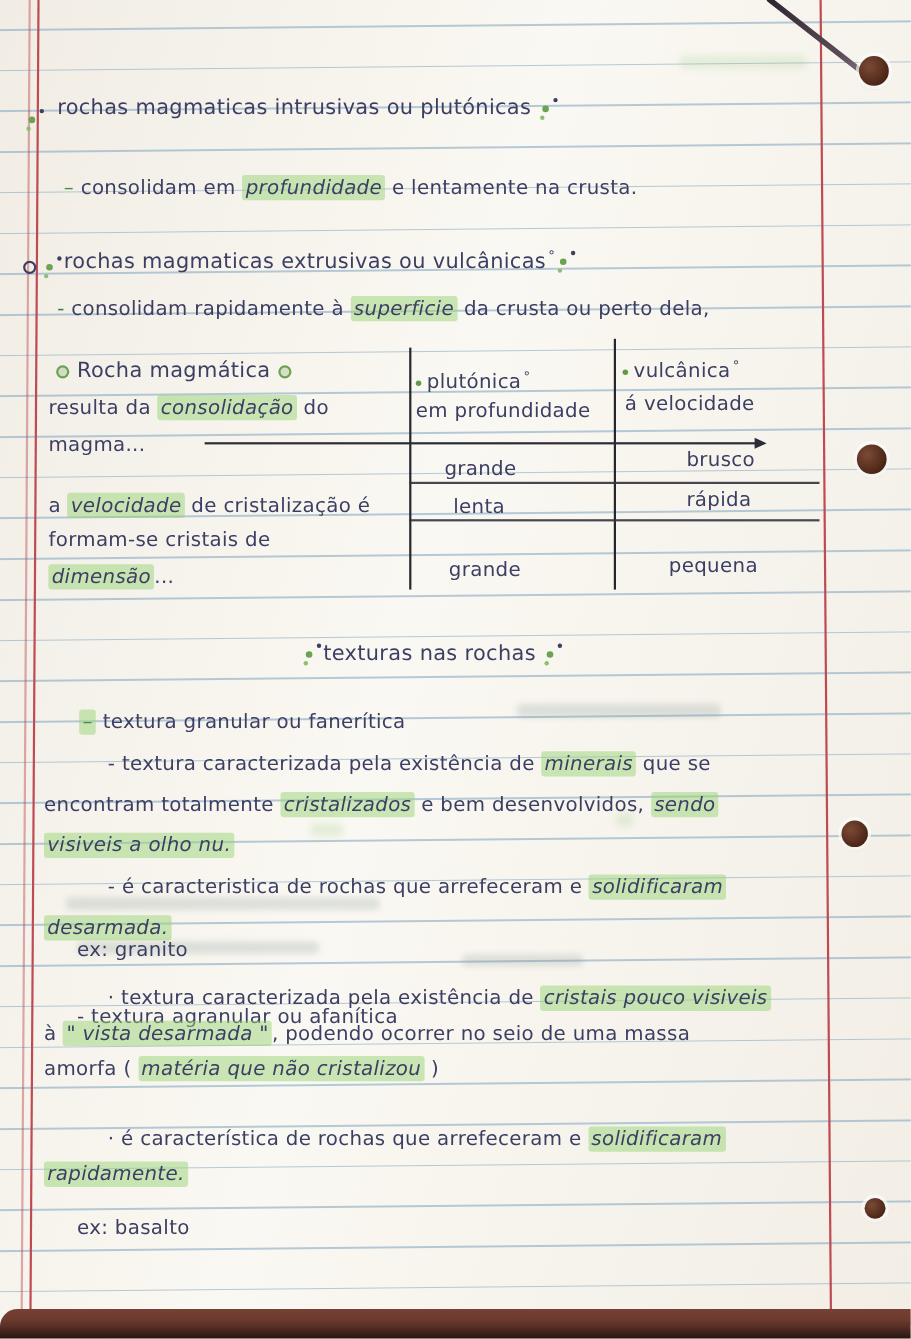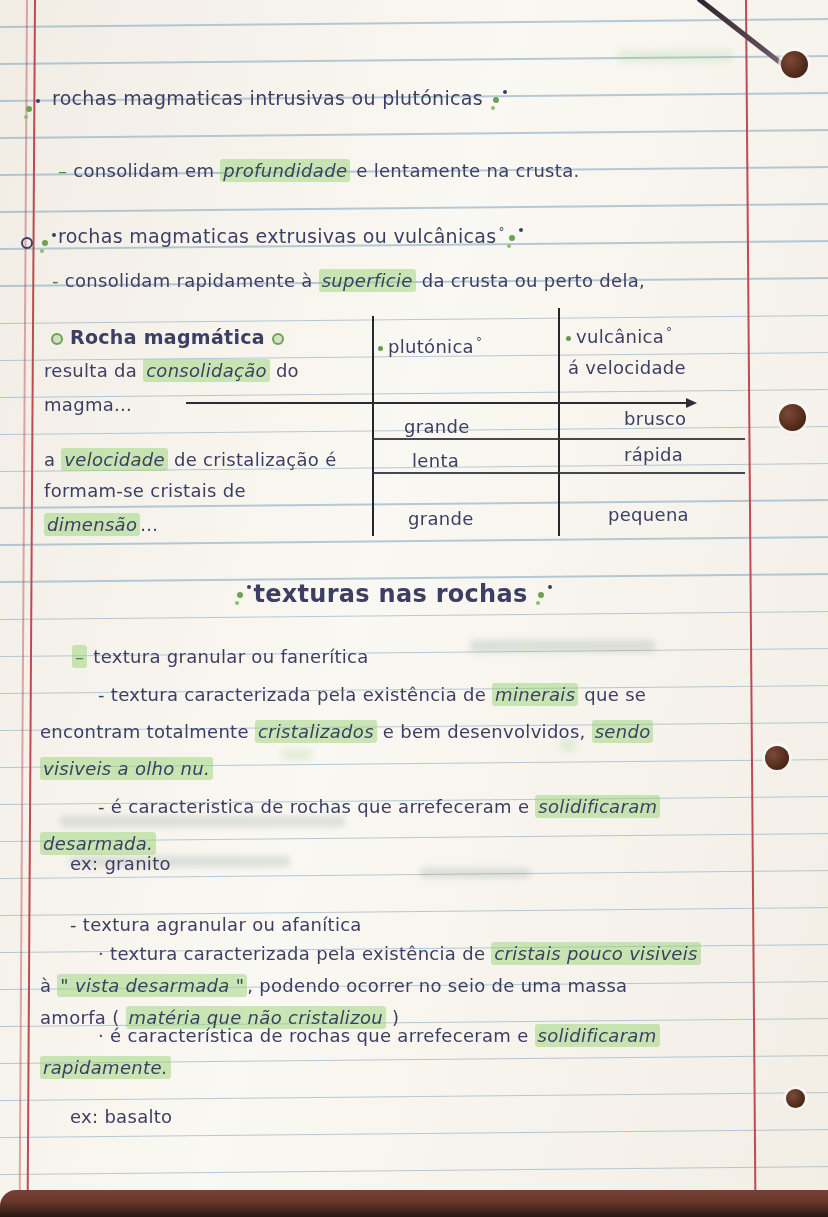--- a/index.html
+++ b/index.html
@@ -27,21 +27,21 @@
   .fold{position:absolute;left:699px;top:-4px;width:120px;height:5px;border-radius:3px;
     background:linear-gradient(to right,#2e2530,#5d4c57 70%,#8a7a82);
     transform:rotate(38deg);transform-origin:left top;}
   .bband{position:absolute;left:0;right:0;bottom:0;height:27px;
     background:linear-gradient(to bottom,#94564474 0%,#6b382c 40%,#38201733 62%,#241611 100%);
     background-color:#5c3027;border-top-left-radius:16px;}
   .bleed{position:absolute;background:rgba(142,196,122,.38);filter:blur(3px);border-radius:4px;}
   .bleedg{position:absolute;background:rgba(120,140,135,.22);filter:blur(3px);border-radius:4px;}
   
   .hw{position:absolute;color:#3c3e63;font-size:18px;line-height:37px;letter-spacing:.3px;}
-  .bold{font-weight:bold;}
+  .bold{font-weight:normal;}
   .hl{background:rgba(151,212,118,.5);padding:1px 3px;border-radius:3px;
       -webkit-box-decoration-break:clone;box-decoration-break:clone;font-style:italic;}
   .greenink{color:#4f8a3e;}
   .deg{font-size:12px;vertical-align:super;margin-left:2px;}
   .dots3{display:inline-block;width:6px;height:6px;border-radius:50%;background:#6ca352;
     box-shadow:9px -8px 0 -1px #3c3e63,-3px 8px 0 -1px #8cc070;vertical-align:middle;margin:0 10px;}
   .ring{display:inline-block;width:8px;height:8px;border:2px solid #6ca352;border-radius:50%;
     vertical-align:middle;margin:0 7px;background:rgba(108,163,82,.25);}
   .gdot{display:inline-block;width:5px;height:5px;border-radius:50%;background:#5f9c49;
     vertical-align:middle;margin-right:5px;}
@@ -101,39 +101,40 @@
   <div class="cell hw" style="left:342px;top:12px;line-height:32px">
     <span class="gdot"></span><span>plutónica</span><span class="deg">°</span>
   </div>
   <div class="cell hw" style="left:530px;top:2px;line-height:32px">
     <span class="gdot"></span><span>vulcânica</span><span class="deg">°</span>
   </div>
 
   <div class="cell hw" style="left:8px;top:40px;width:322px;line-height:34px">
     <span>resulta da </span><span class="hl">consolidação</span><span> do magma...</span>
   </div>
+  <div class="cell hw" style="left:342px;top:44px;line-height:32px"><span>em profundidade</span></div>
   <div class="cell hw" style="left:532px;top:38px;line-height:32px"><span>á velocidade</span></div>
 
   <div class="cell hw" style="left:368px;top:98px;line-height:30px"><span>grande</span></div>
   <div class="cell hw" style="left:588px;top:90px;line-height:30px"><span>brusco</span></div>
 
   <div class="cell hw" style="left:8px;top:130px;line-height:32px">
     <span>a </span><span class="hl">velocidade</span><span> de cristalização é</span>
   </div>
   <div class="cell hw" style="left:376px;top:132px;line-height:30px"><span>lenta</span></div>
   <div class="cell hw" style="left:588px;top:126px;line-height:30px"><span>rápida</span></div>
 
   <div class="cell hw" style="left:8px;top:160px;width:252px;line-height:34px">
     <span>formam-se cristais de </span><span class="hl">dimensão</span><span>...</span>
   </div>
   <div class="cell hw" style="left:372px;top:190px;line-height:30px"><span>grande</span></div>
   <div class="cell hw" style="left:572px;top:186px;line-height:30px"><span>pequena</span></div>
 </div>
 
-<div class="hw bold" style="left:36px;top:576px;width:709px;text-align:center;font-size:24px">
+<div class="hw bold" style="left:36px;top:576px;width:709px;text-align:center;font-size:19px">
   <span class="dots3"></span><span>texturas nas rochas</span><span class="dots3"></span>
 </div>
 
 <div class="hw" style="left:72px;top:638px">
   <span class="hl greenink">–</span>
   <span>textura granular ou fanerítica</span>
 </div>
 <div class="hw tindent" style="left:40px;top:676px;width:705px">
   <span>- textura caracterizada pela existência de </span><span class="hl">minerais</span><span> que se</span><br>
   <span>encontram totalmente </span><span class="hl">cristalizados</span><span> e bem desenvolvidos, </span><span class="hl">sendo</span><br>
@@ -144,21 +145,21 @@
   <span class="hl">desarmada.</span>
 </div>
 <div class="hw" style="left:70px;top:845px">
   <span>ex: granito</span>
 </div>
 
 <div class="hw" style="left:70px;top:906px">
   <span>-</span>
   <span>textura agranular ou afanítica</span>
 </div>
-<div class="hw tindent" style="left:40px;top:938px;width:705px;line-height:32px">
+<div class="hw tindent" style="left:40px;top:892px;width:705px;line-height:32px">
   <span>· textura caracterizada pela existência de </span><span class="hl">cristais pouco visiveis</span><br>
   <span>à </span><span class="hl">" vista desarmada "</span><span>, podendo ocorrer no seio de uma massa</span><br>
   <span>amorfa ( </span><span class="hl">matéria que não cristalizou</span><span> )</span>
 </div>
 <div class="hw tindent" style="left:40px;top:1020px;width:705px;line-height:32px">
   <span>· é característica de rochas que arrefeceram e </span><span class="hl">solidificaram</span><br>
   <span class="hl">rapidamente.</span>
 </div>
 <div class="hw" style="left:70px;top:1098px">
   <span>ex: basalto</span>

